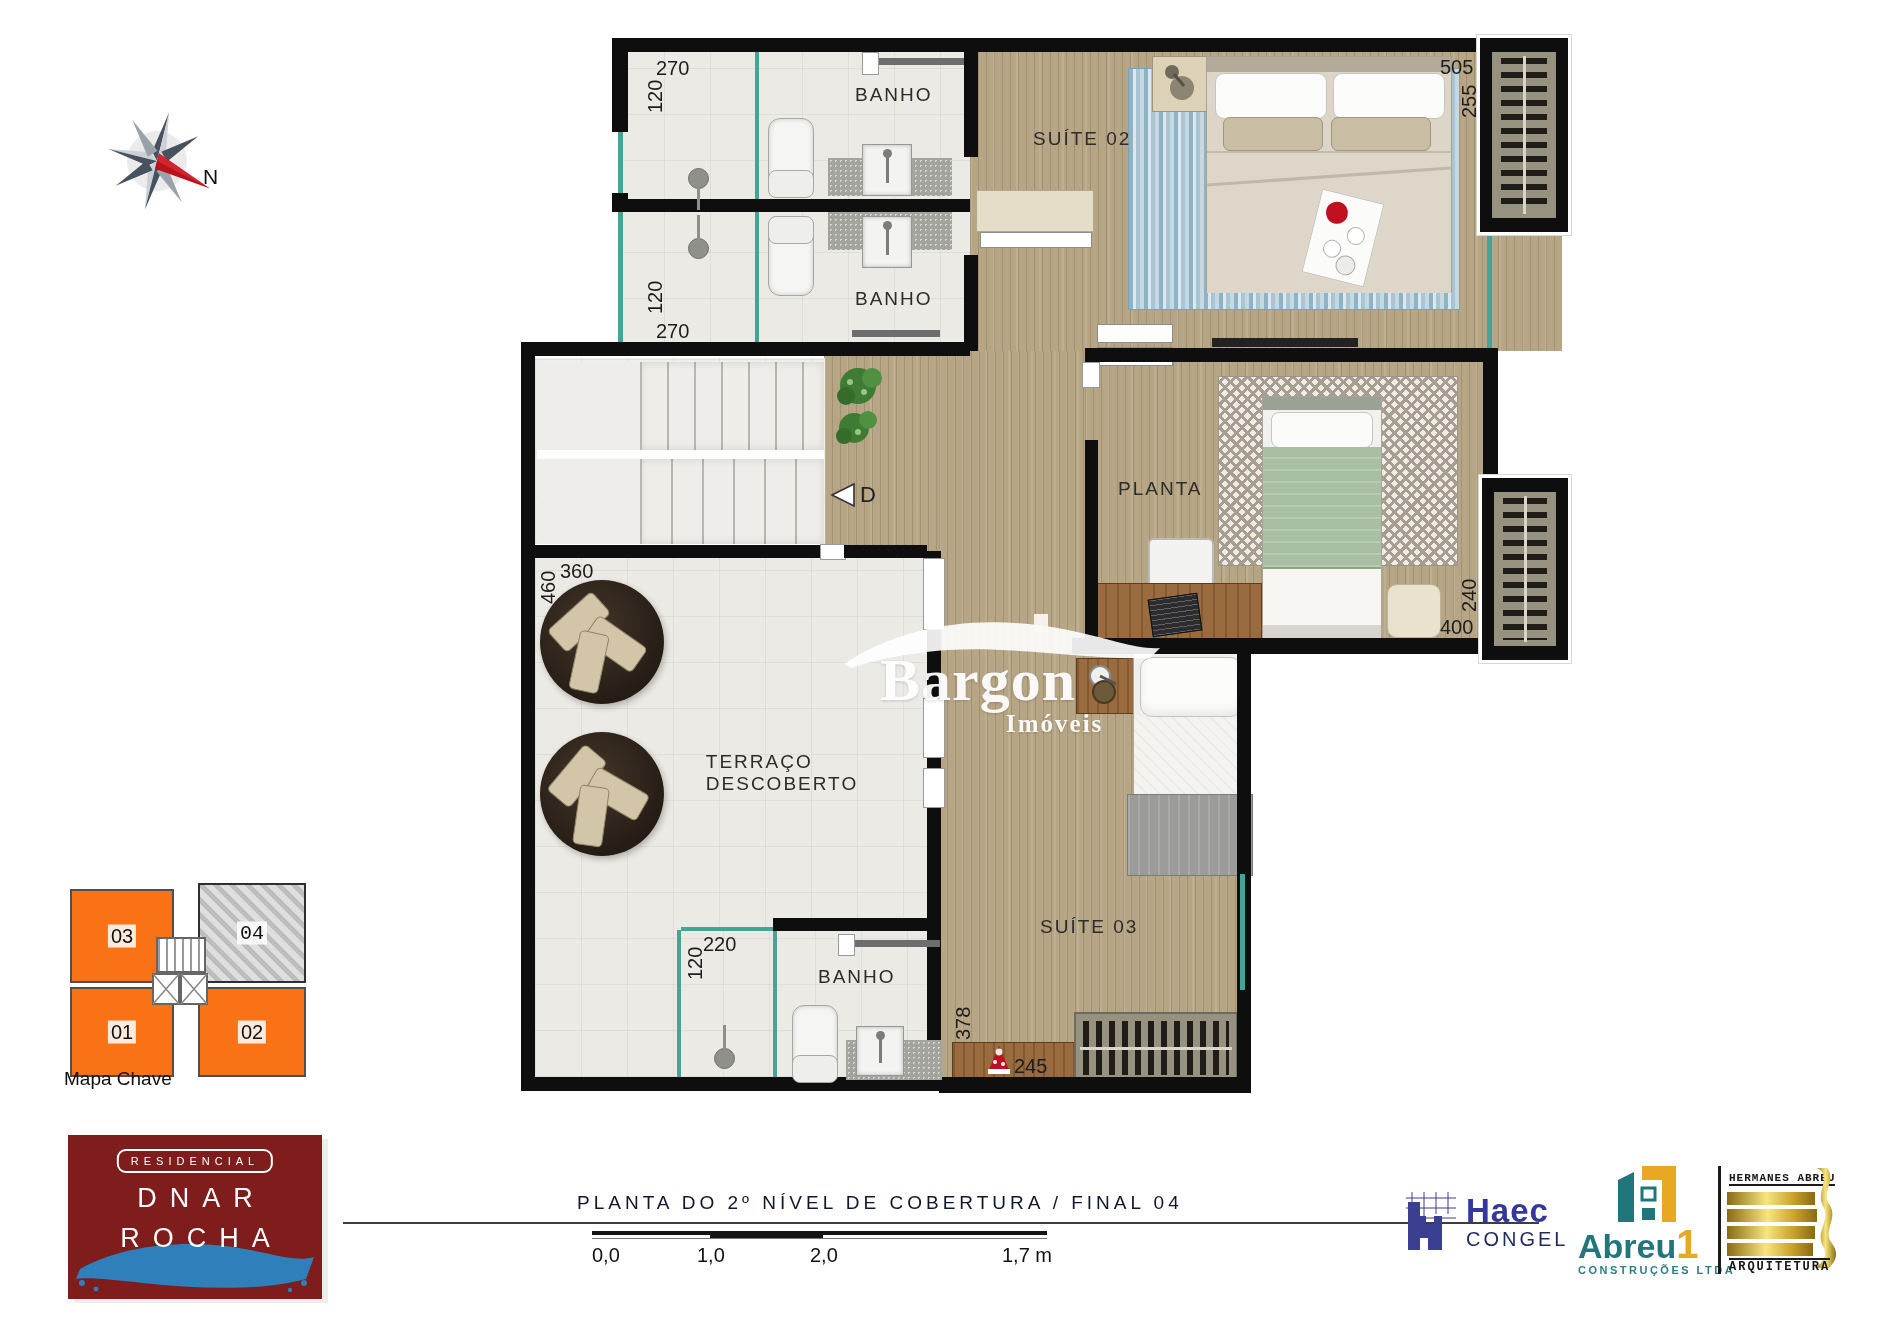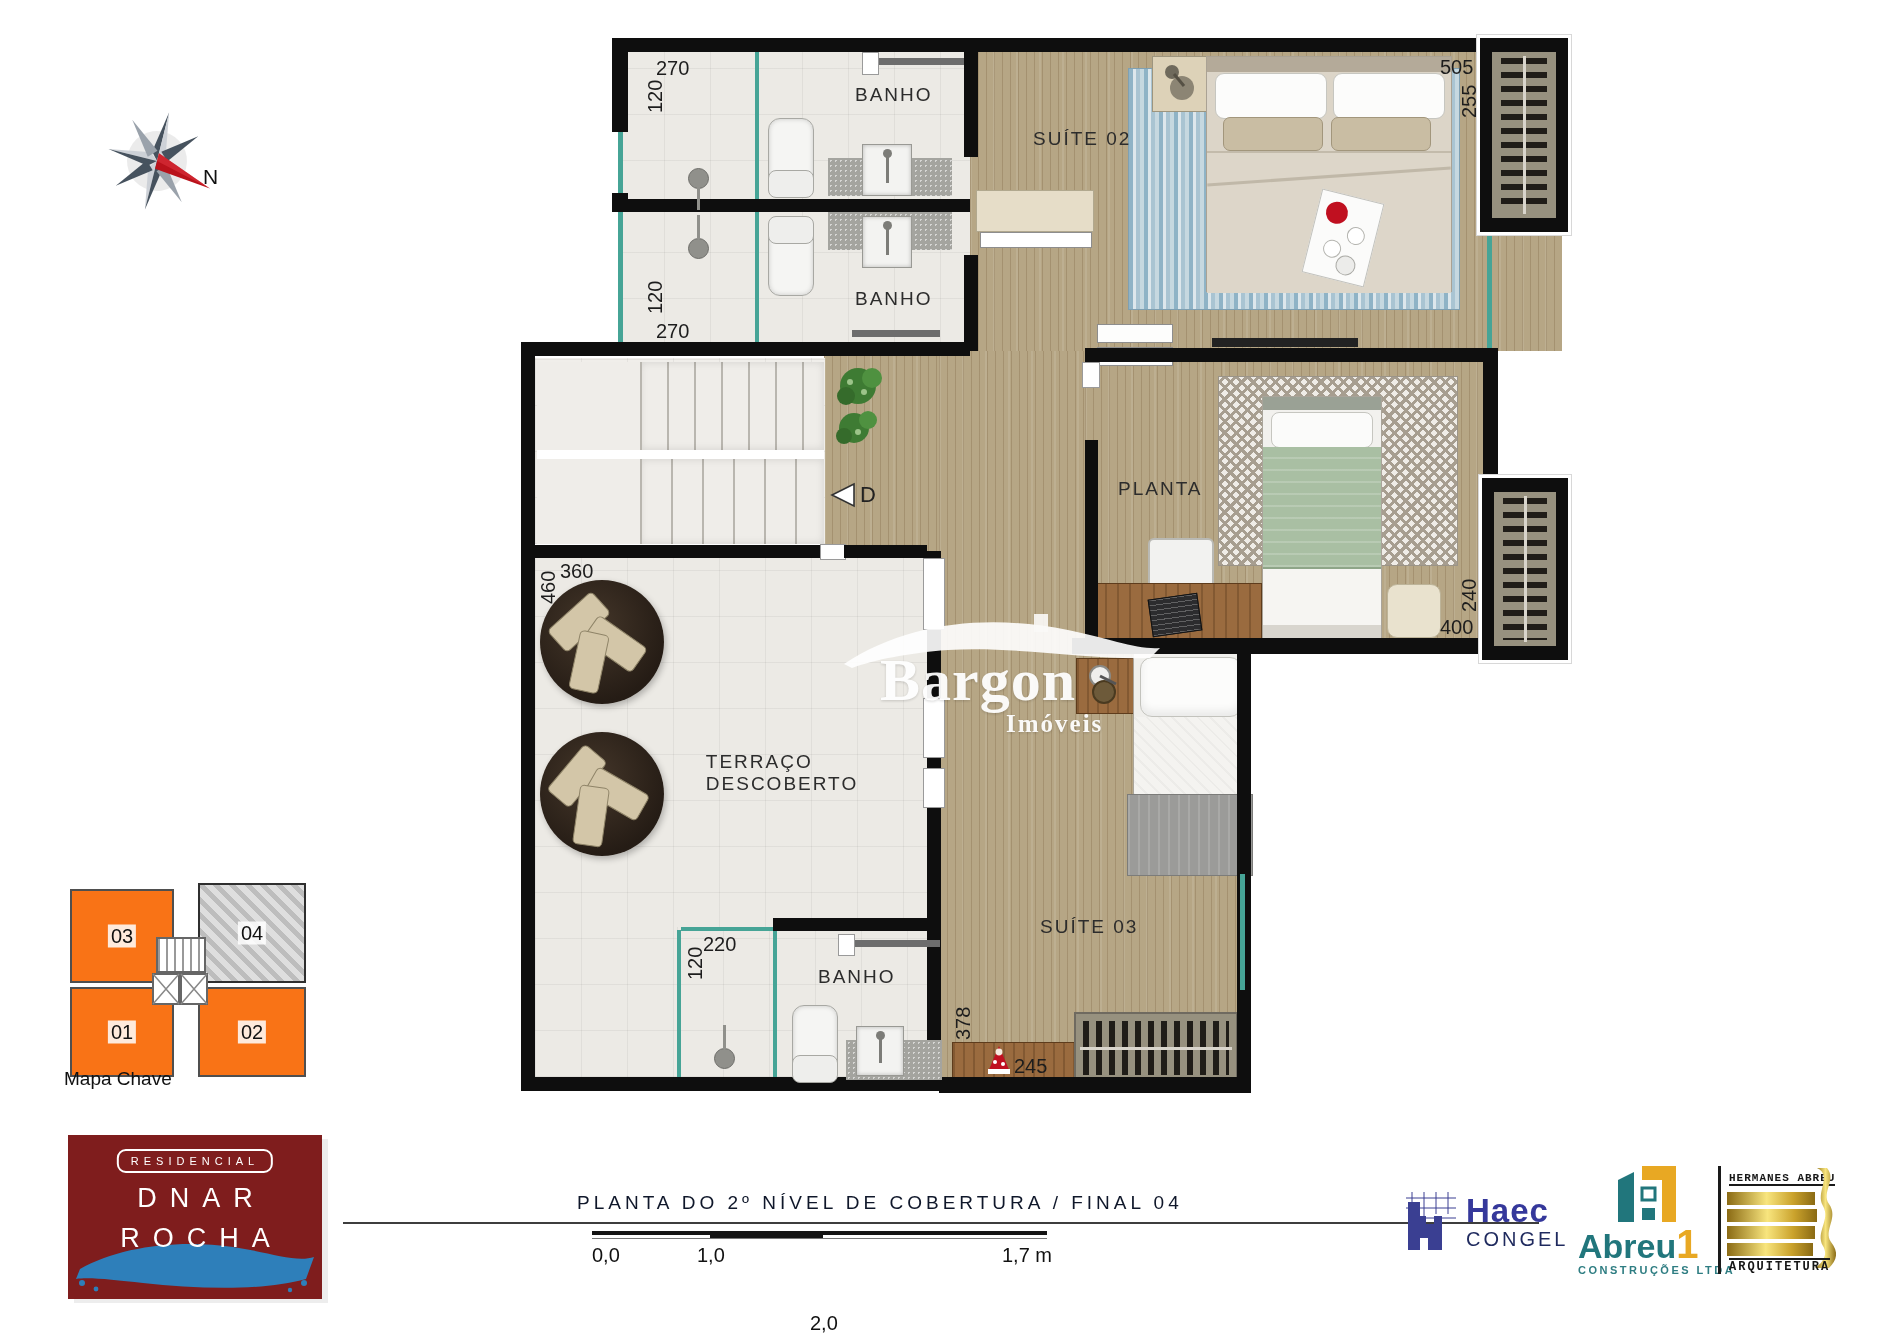--- a/index.html
+++ b/index.html
@@ -325,21 +325,21 @@
       <rect x="196" y="6" width="14" height="18" fill="#ffffff" opacity=".9"></rect>
     </svg>
     <div class="big" style="position:absolute;left:22px;top:38px;margin-left:20px;">Bargon</div>
     <div class="small" style="position:absolute;left:168px;top:102px;">Imóveis</div>
   </div>
 
   <div class="abs" style="left:60px;top:875px;width:260px;height:200px;">
     <div class="kunit" style="left:10px;top:14px;width:100px;height:90px;">
       <div class="num">03</div>
     </div>
-    <div class="kunit hatch" style="left:138px;top:8px;width:104px;height:96px;">
+    <div class="kunit hatch" style="left:138px;top:8px;width:104px;height:96px;font-family:Liberation Mono, monospace;">
       <div class="num">04</div>
     </div>
     <div class="kunit" style="left:10px;top:112px;width:100px;height:86px;">
       <div class="num">01</div>
     </div>
     <div class="kunit" style="left:138px;top:112px;width:104px;height:86px;">
       <div class="num">02</div>
     </div>
     <div class="abs" style="left:96px;top:62px;width:46px;height:32px;background:#fff;border:2px solid #666;background-image:repeating-linear-gradient(90deg,#999 0 2px,transparent 2px 8px);"></div>
     <svg class="abs" style="left:92px;top:98px;" width="56" height="32" viewBox="0 0 56 32">
@@ -365,21 +365,21 @@
 
   <div class="ftitle" style="left:577px;top:1192px;">PLANTA DO 2º NÍVEL DE COBERTURA / FINAL 04</div>
   <div class="rule" style="left:343px;top:1222px;width:1196px;"></div>
   <div>
     <div class="sbar-seg sbar-top" style="left:592px;top:1231px;width:118px;"></div>
     <div class="sbar-seg sbar-full" style="left:710px;top:1231px;width:113px;"></div>
     <div class="sbar-seg sbar-top" style="left:823px;top:1231px;width:224px;"></div>
   </div>
   <div class="slabel" style="left:592px;top:1244px;">0,0</div>
   <div class="slabel" style="left:697px;top:1244px;">1,0</div>
-  <div class="slabel" style="left:810px;top:1312px;">2,0</div>
+  <div class="slabel" style="left:810px;top:1244px;">2,0</div>
   <div class="slabel" style="left:1002px;top:1244px;">1,7 m</div>
 
   <div class="abs" style="left:1400px;top:1186px;width:170px;height:70px;">
     <svg width="60" height="62" viewBox="0 0 60 62" style="position:absolute;left:4px;top:4px;">
       <g stroke="#3a3f92" stroke-width="1">
         <line x1="8" y1="2" x2="8" y2="30"></line>
           <line x1="20" y1="2" x2="20" y2="36"></line>
           <line x1="32" y1="2" x2="32" y2="24"></line>
           <line x1="44" y1="2" x2="44" y2="24"></line>
         <line x1="2" y1="8" x2="52" y2="8"></line>

